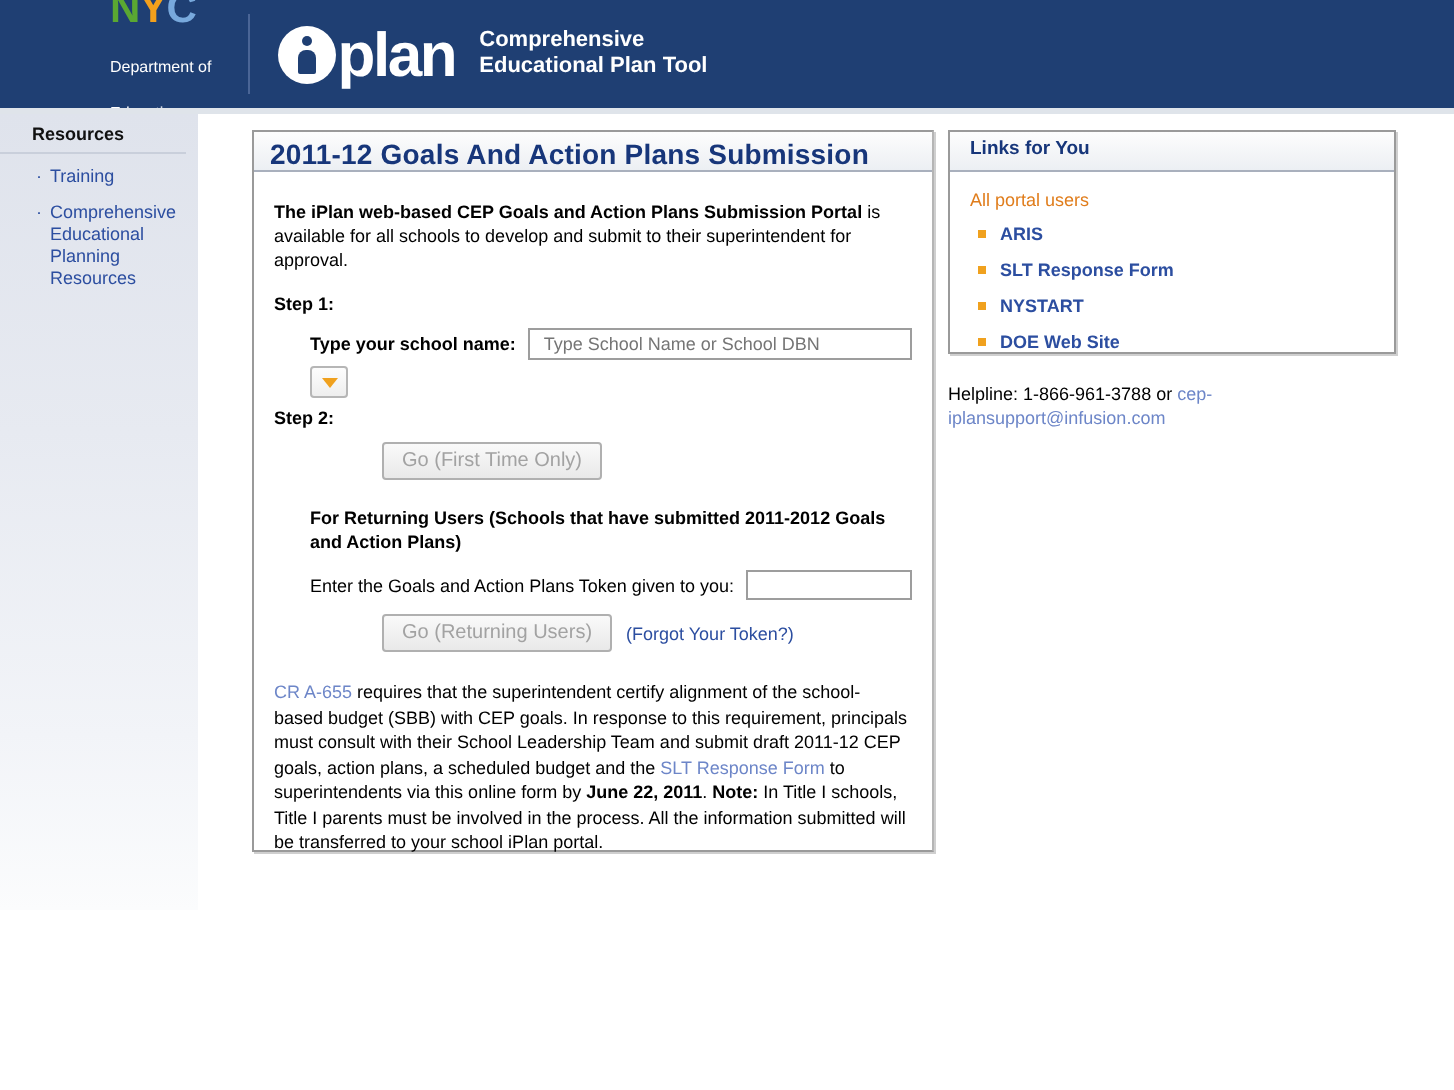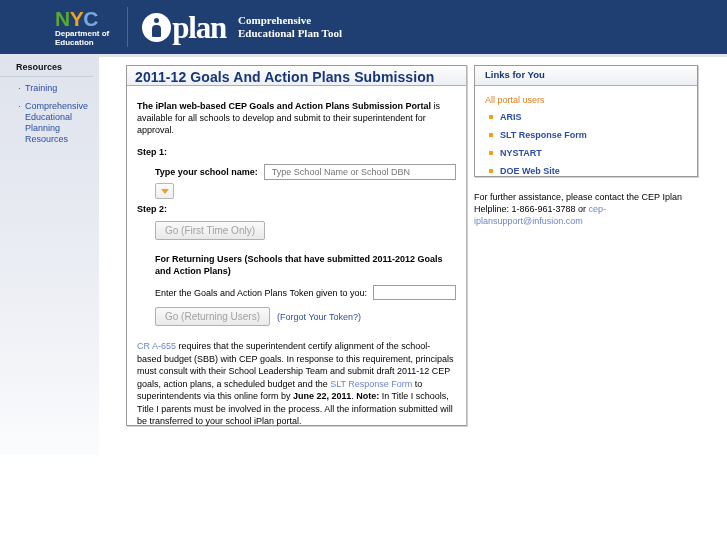--- a/index.html
+++ b/index.html
@@ -30,28 +30,28 @@
   .nyc-logo { display: flex; flex-direction: column; justify-content: center; }
   .nyc-letters {
     font-family: "Liberation Sans", sans-serif;
     font-weight: bold; font-size: 21px; line-height: 21px;
     letter-spacing: -0.5px;
   }
   .nyc-n { color: #5aa832; }
   .nyc-y { color: #f3a01c; }
   .nyc-c { color: #78a9dd; }
   .nyc-dept {
-    color: #ffffff; font-weight: bold; font-size: 8px;
-    line-height: 9px; margin-top: 0;
+    color: #ffffff; font-weight: normal; font-size: 8px;
+    line-height: 9px; margin-top: 14px;
   }
   .hdr-divider {
     width: 1px; height: 40px; background: #4a6596;
     margin: 0 14px 0 18px;
   }
-  .iplan-mark { display: flex; align-items: center; font-family: Liberation Serif, serif; }
+  .iplan-mark { display: flex; align-items: center; }
   .iplan-circle {
     width: 29px; height: 29px; border-radius: 50%;
     background: #ffffff; position: relative; margin-right: 1px;
   }
   .iplan-circle::before {
     content: ""; position: absolute;
     width: 5px; height: 5px; border-radius: 50%;
     background: #1f3f73; left: 12px; top: 5px;
   }
   .iplan-circle::after {
@@ -145,20 +145,21 @@
   .sub-head { font-weight: bold; font-size: 9px; margin: 9px 0 5px 0; line-height: 12px; }
   .go-btn {
     background: linear-gradient(to bottom, #fafafa, #e9e9e9);
     border: 1px solid #b0b0b0;
     border-radius: 2px;
     color: #a2a2a2;
     font-family: "Liberation Sans", sans-serif;
     font-size: 10px;
     padding: 3px 9px;
     cursor: default;
+    margin-left: 36px;
   }
   .token-row { display: flex; align-items: center; margin: 8px 0 7px 0; }
   .token-label { font-size: 9px; margin-right: 6px; }
   .token-input {
     width: 75px; height: 13px;
     border: 1px solid #9d9d9d;
     font-family: "Liberation Sans", sans-serif;
     font-size: 9px; padding: 0 3px; outline: none;
   }
   .returning-row { display: flex; align-items: center; gap: 7px; }
@@ -298,15 +299,14 @@
       <a>NYSTART</a>
     </div>
     <div class="link-item">
       <span class="link-bullet"></span>
       <a>DOE Web Site</a>
     </div>
   </div>
 </div>
 
 <div class="assist">
-  <div>For further assistance, please contact the CEP Iplan</div>
   <div><span>Helpline: 1-866-961-3788 or </span><a>cep-iplansupport@infusion.com</a></div>
 </div>
 
 </body></html>

